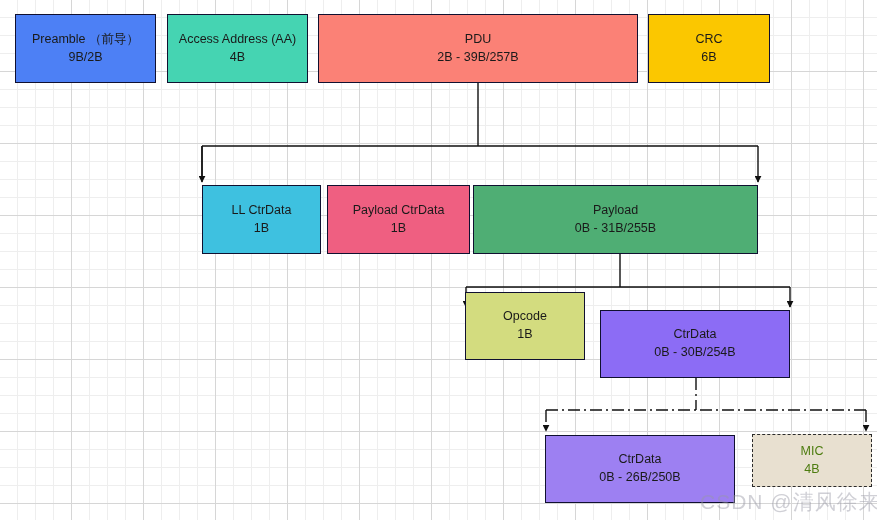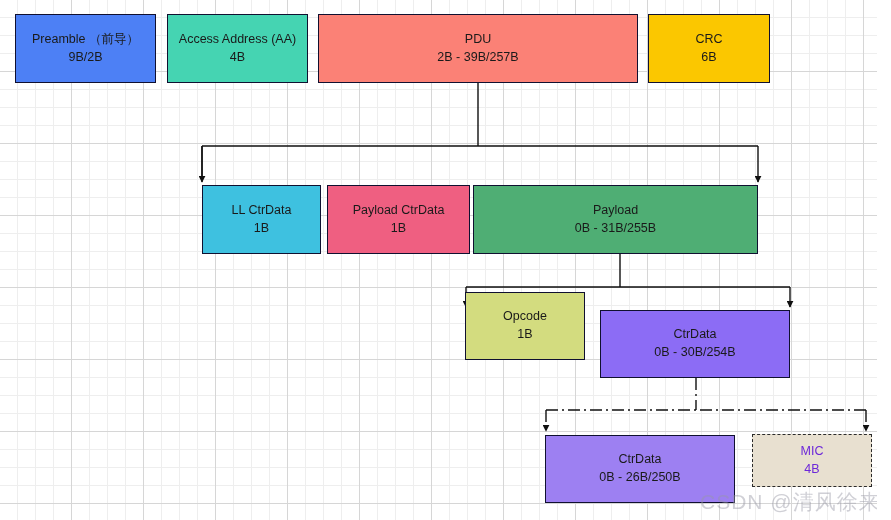--- a/index.html
+++ b/index.html
@@ -32,21 +32,21 @@
     justify-content: center;
     text-align: center;
     line-height: 1.42;
     font-size: 12.5px;
     color: #1a1a1a;
   }
   .box .ln1 { display: block; }
   .box .ln2 { display: block; }
   .box.dashed {
     border: 1.6px dashed #2b2b2b;
-    color: #6d28d9;
+    color: #4d7c0f;
   }
   .conn {
     position: absolute;
     pointer-events: none;
     overflow: visible;
   }
   .watermark {
     position: absolute;
     color: rgba(150,150,165,0.45);
     font-size: 21px;

